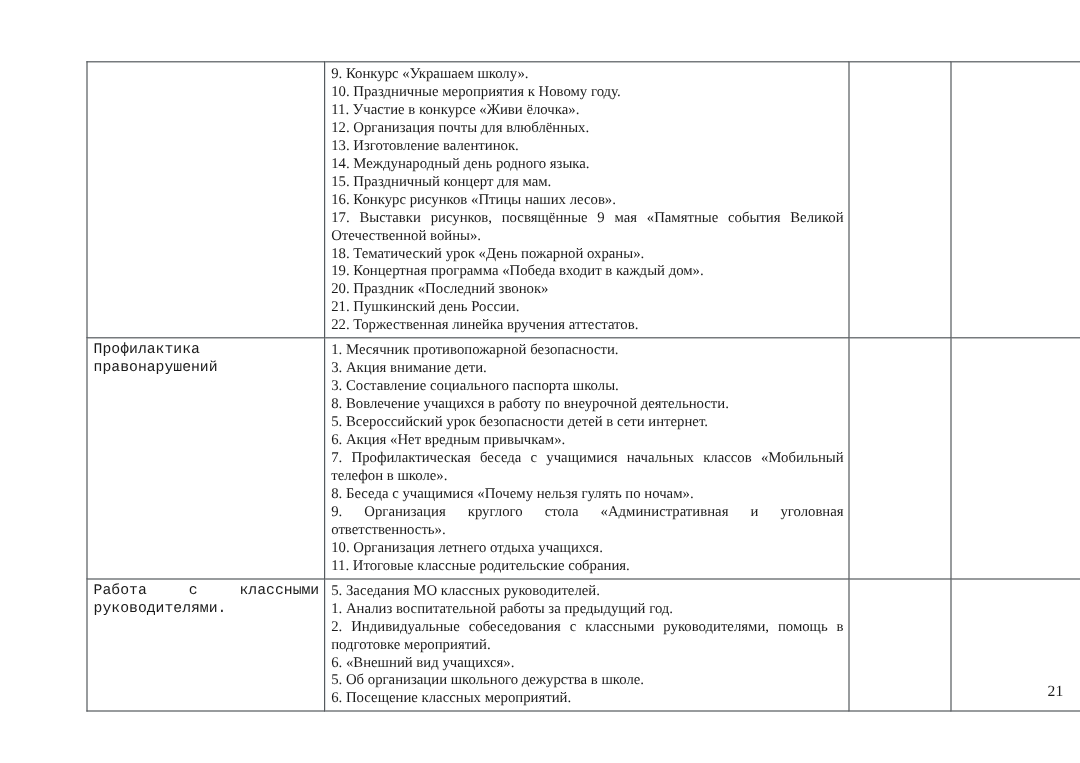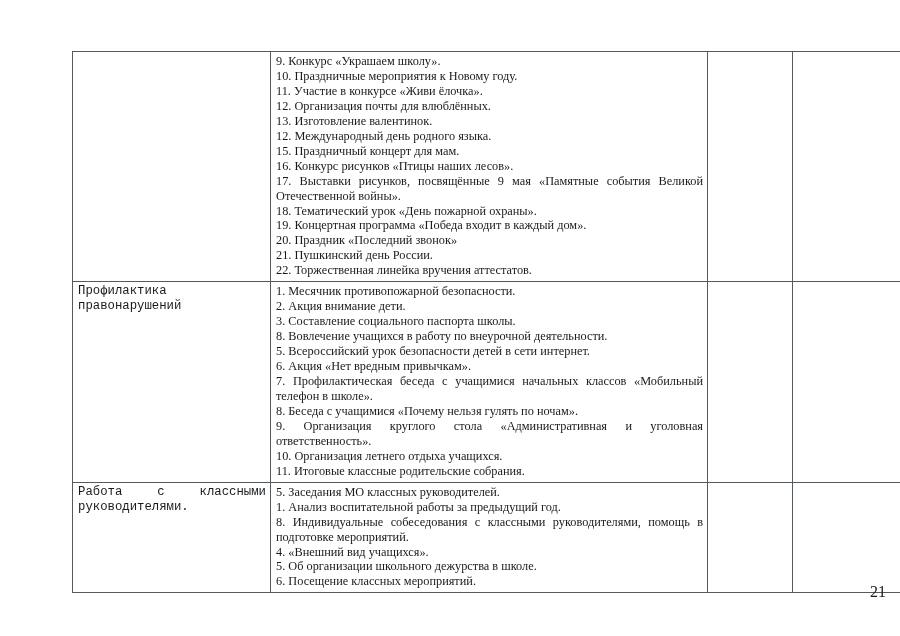--- a/index.html
+++ b/index.html
@@ -57,23 +57,23 @@
   }
   
   .cell-content p { text-align-last: left; }
   .cell-topic p   { text-align-last: left; font-family: Liberation Mono, monospace; }
 
   .cell-empty { }
 
   .page-number {
     position: absolute;
     right: 14px;
-    top: 584px;
+    top: 568px;
     font-family: "Liberation Serif", "DejaVu Serif", serif;
-    font-size: 16px;
+    font-size: 13px;
     line-height: 15px;
     color: #1a1a1a;
     text-align: right;
   }
 </style>
 </head>
 <body>
 
 <div class="page">
 
@@ -89,21 +89,21 @@
       <tr>
         <td class="cell-topic">
           <p></p>
         </td>
         <td class="cell-content">
           <p>9. Конкурс «Украшаем школу».</p>
           <p>10. Праздничные мероприятия к Новому году.</p>
           <p>11. Участие в конкурсе «Живи ёлочка».</p>
           <p>12. Организация почты для влюблённых.</p>
           <p>13. Изготовление валентинок.</p>
-          <p>12. Международный день родного языка.</p>
+          <p>14. Международный день родного языка.</p>
           <p>15. Праздничный концерт для мам.</p>
           <p>16. Конкурс рисунков «Птицы наших лесов».</p>
           <p>17. Выставки рисунков, посвящённые 9 мая «Памятные события Великой Отечественной войны».</p>
           <p>18. Тематический урок «День пожарной охраны».</p>
           <p>19. Концертная программа «Победа входит в каждый дом».</p>
           <p>20. Праздник «Последний звонок»</p>
           <p>21. Пушкинский день России.</p>
           <p>22. Торжественная линейка вручения аттестатов.</p>
         </td>
         <td class="cell-empty">
@@ -113,21 +113,21 @@
           <p></p>
         </td>
       </tr>
 
       <tr>
         <td class="cell-topic">
           <p>Профилактика правонарушений</p>
         </td>
         <td class="cell-content">
           <p>1. Месячник противопожарной безопасности.</p>
-          <p>2. Акция внимание дети.</p>
+          <p>3. Акция внимание дети.</p>
           <p>3. Составление социального паспорта школы.</p>
           <p>8. Вовлечение учащихся в работу по внеурочной деятельности.</p>
           <p>5. Всероссийский урок безопасности детей в сети интернет.</p>
           <p>6. Акция «Нет вредным привычкам».</p>
           <p>7. Профилактическая беседа с учащимися начальных классов «Мобильный телефон в школе».</p>
           <p>8. Беседа с учащимися «Почему нельзя гулять по ночам».</p>
           <p>9. Организация круглого стола «Административная и уголовная ответственность».</p>
           <p>10. Организация летнего отдыха учащихся.</p>
           <p>11. Итоговые классные родительские собрания.</p>
         </td>
@@ -139,22 +139,22 @@
         </td>
       </tr>
 
       <tr>
         <td class="cell-topic">
           <p>Работа с классными руководителями.</p>
         </td>
         <td class="cell-content">
           <p>5. Заседания МО классных руководителей.</p>
           <p>1. Анализ воспитательной работы за предыдущий год.</p>
-          <p>8. Индивидуальные собеседования с классными руководителями, помощь в подготовке мероприятий.</p>
-          <p>4. «Внешний вид учащихся».</p>
+          <p>2. Индивидуальные собеседования с классными руководителями, помощь в подготовке мероприятий.</p>
+          <p>6. «Внешний вид учащихся».</p>
           <p>5. Об организации школьного дежурства в школе.</p>
           <p>6. Посещение классных мероприятий.</p>
         </td>
         <td class="cell-empty">
           <p></p>
         </td>
         <td class="cell-empty">
           <p></p>
         </td>
       </tr>

